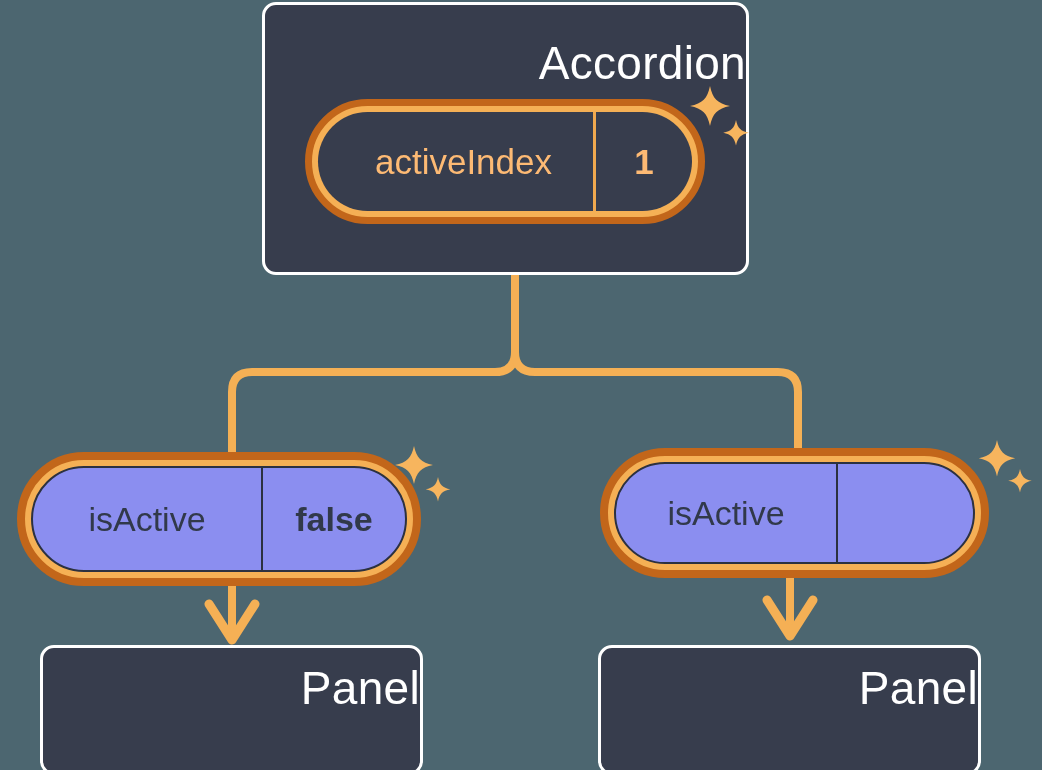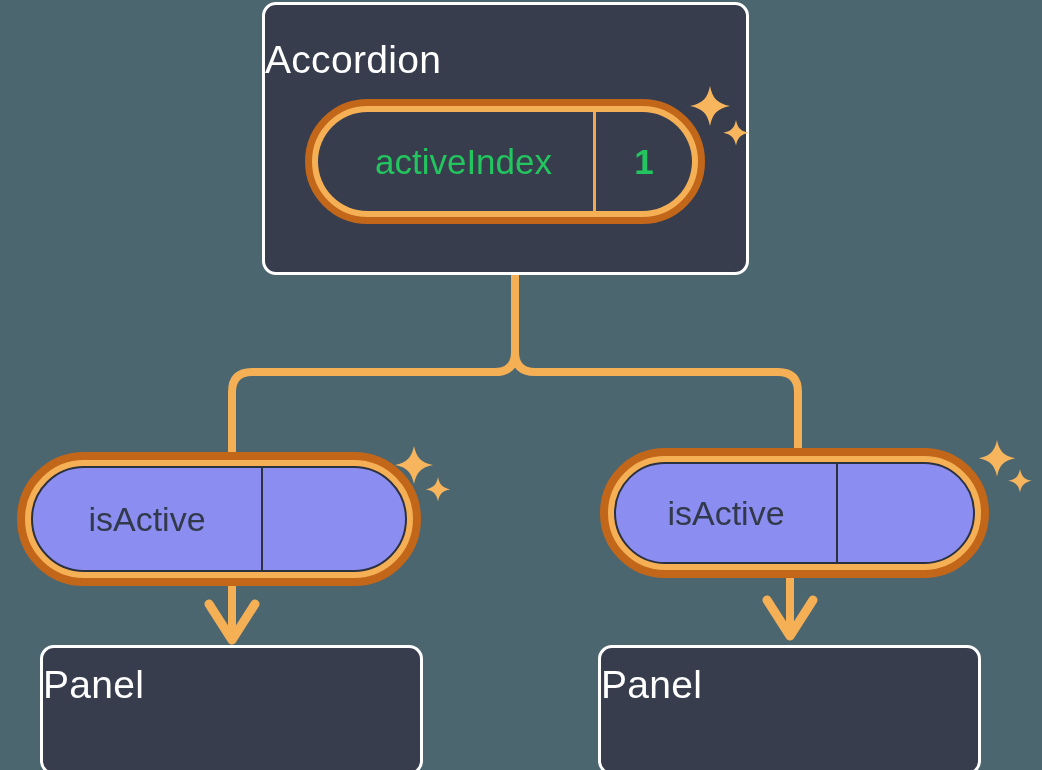--- a/index.html
+++ b/index.html
@@ -36,22 +36,22 @@
   .card {
     position: absolute;
     background: #373d4d;
     border: 3px solid #ffffff;
     border-radius: 14px;
     box-sizing: border-box;
     z-index: 2;
   }
   .card-title {
     color: #ffffff;
-    text-align: left;
-    font-size: 39px;
+    text-align: right;
+    font-size: 46px;
     font-weight: 400;
     letter-spacing: 0.3px;
     line-height: 1;
   }
 
   #accordion-card {
     left: 262px;
     top: 2px;
     width: 487px;
     height: 273px;
@@ -101,21 +101,21 @@
   #pill-active-index .pill-inner {
     display: flex;
     align-items: stretch;
     width: 100%;
     height: 100%;
     background: #373d4d;
     border-radius: 999px;
     overflow: hidden;
   }
   #pill-active-index .pill-cell {
-    color: #22c55e;
+    color: #fdba74;
     font-size: 35px;
   }
   #pill-active-index .cell-key {
     flex: 0 0 278px;
     border-right: 3px solid #f0a94f;
     padding-left: 16px;
   }
   #pill-active-index .cell-val {
     flex: 1 1 auto;
     font-weight: bold;
@@ -216,20 +216,21 @@
   <div class="sparkle-group" id="sparkle-top">
     <svg width="66" height="66" viewBox="0 0 66 66">
       <path d="M24 2 C26.5 14.5 31.5 19.5 44 22 C31.5 24.5 26.5 29.5 24 42 C21.5 29.5 16.5 24.5 4 22 C16.5 19.5 21.5 14.5 24 2 Z" fill="#f7b55e"></path>
       <path d="M50 36 C51.6 44 54.8 47.2 62.8 48.8 C54.8 50.4 51.6 53.6 50 61.6 C48.4 53.6 45.2 50.4 37.2 48.8 C45.2 47.2 48.4 44 50 36 Z" fill="#f7b55e"></path>
     </svg>
   </div>
 
   <div class="pill pill-filled" id="pill-is-active-left">
     <div class="pill-inner">
       <div class="pill-cell cell-key">isActive</div>
+      <div class="pill-cell cell-val">false</div>
     </div>
   </div>
 
   <div class="sparkle-group" id="sparkle-left-pill">
     <svg width="62" height="62" viewBox="0 0 62 62">
       <path d="M22 2 C24.4 13.8 29.2 18.6 41 21 C29.2 23.4 24.4 28.2 22 40 C19.6 28.2 14.8 23.4 3 21 C14.8 18.6 19.6 13.8 22 2 Z" fill="#f7b55e"></path>
       <path d="M46 33 C47.5 40.7 50.6 43.8 58.3 45.3 C50.6 46.8 47.5 49.9 46 57.6 C44.5 49.9 41.4 46.8 33.7 45.3 C41.4 43.8 44.5 40.7 46 33 Z" fill="#f7b55e"></path>
     </svg>
   </div>
 

